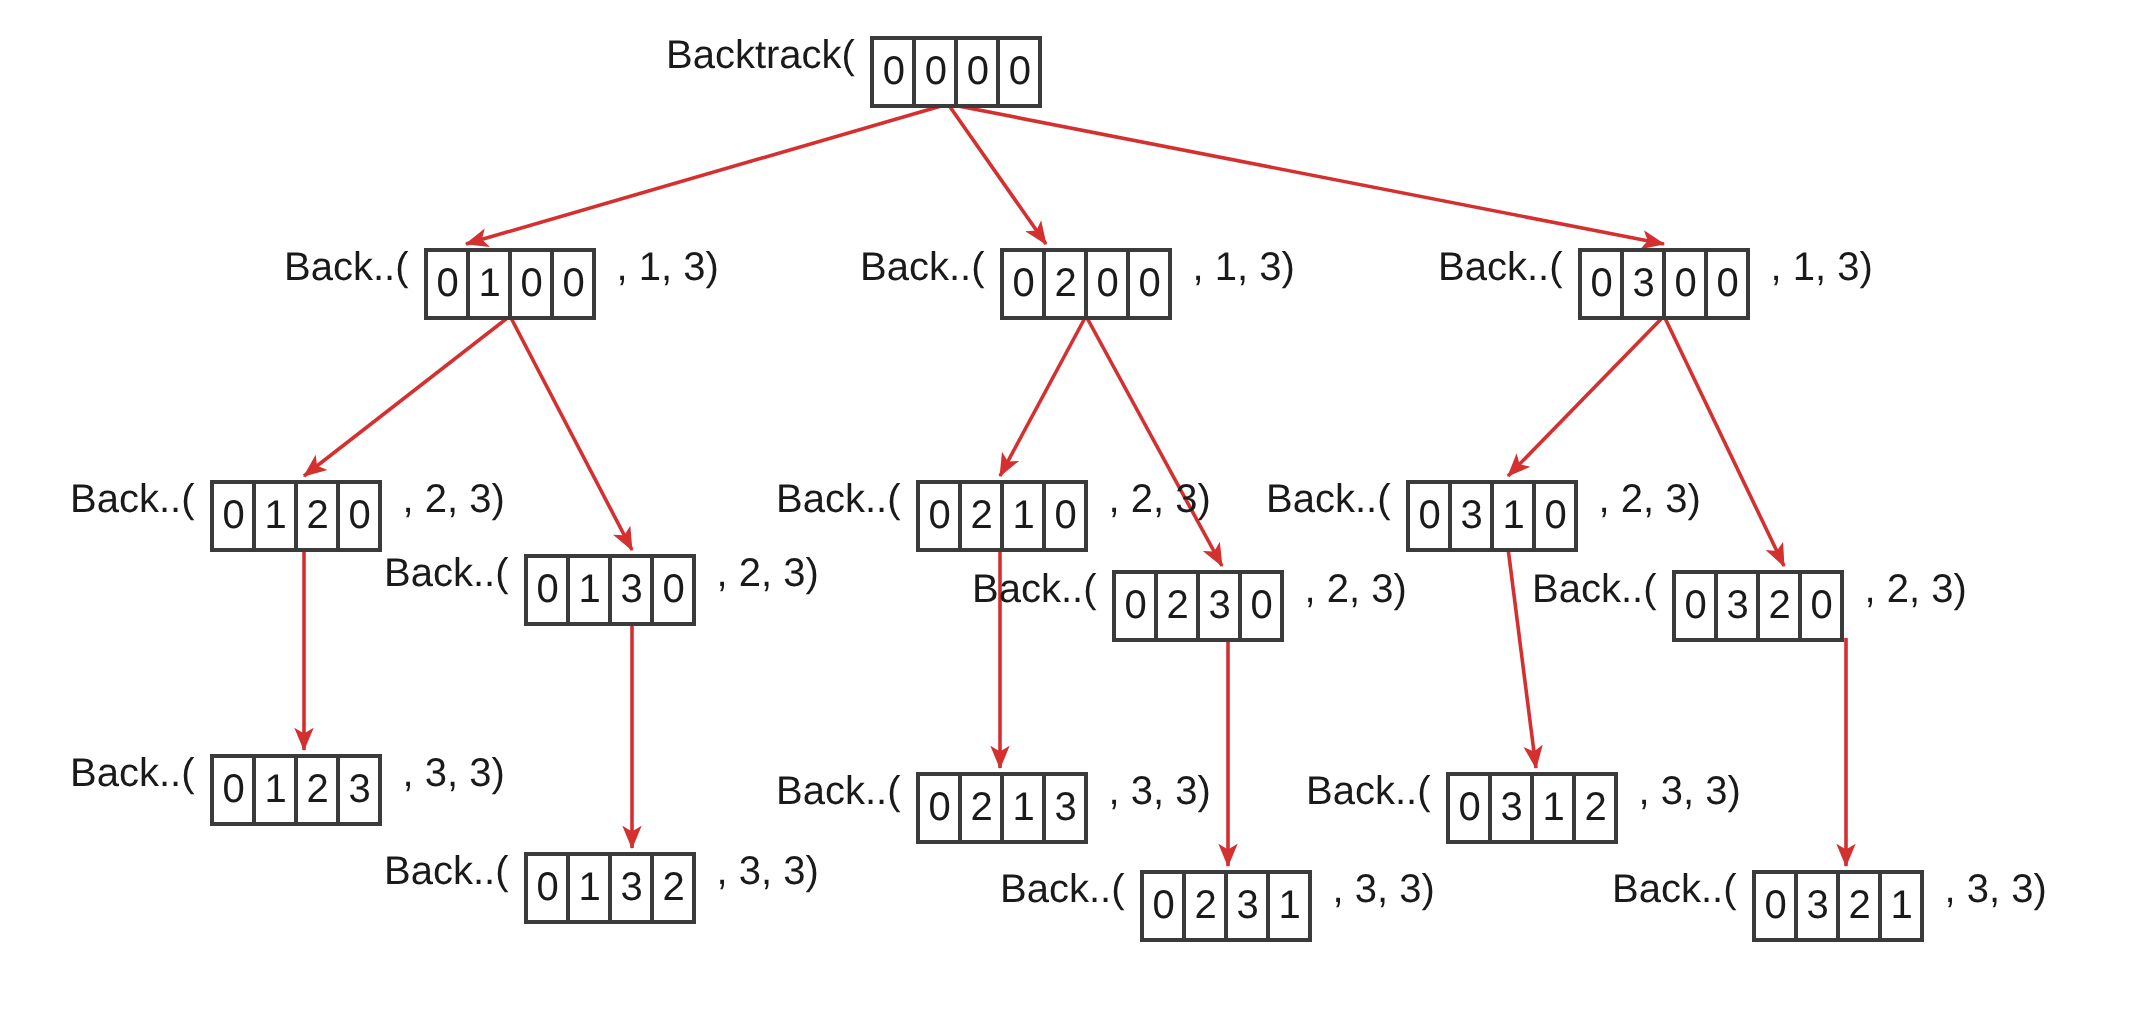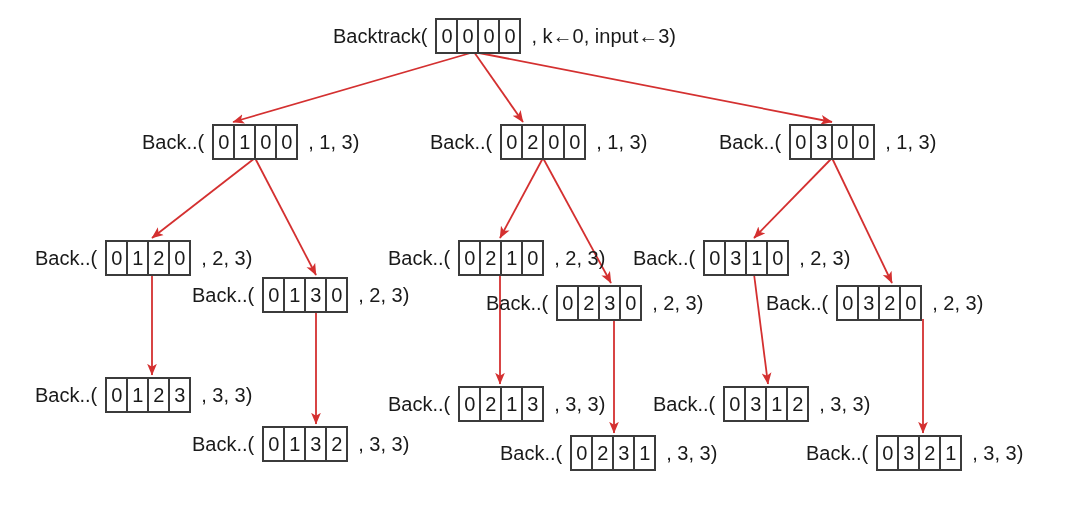--- a/index.html
+++ b/index.html
@@ -19,21 +19,21 @@
     position: absolute;
     left: 0;
     top: 0;
     width: 1072px;
     height: 510px;
     pointer-events: none;
   }
   .node {
     position: absolute;
     display: flex;
-    align-items: center;
+    align-items: flex-start;
     white-space: nowrap;
     color: #1a1a1a;
     font-size: 20px;
     line-height: 1;
   }
   .node-prefix {
     padding-right: 8px;
   }
   .node-suffix {
     padding-left: 10px;
@@ -90,21 +90,20 @@
 
   <div id="node-layer">
       <div class="node" style="left: 333px; top: 18px;">
         <span class="node-prefix">Backtrack(</span>
         <div class="array-box">
           <div class="cell">0</div>
           <div class="cell">0</div>
           <div class="cell">0</div>
           <div class="cell">0</div>
         </div>
-        <span class="node-suffix">, k←0, input←3)</span>
       </div>
       <div class="node" style="left: 142px; top: 124px;">
         <span class="node-prefix">Back..(</span>
         <div class="array-box">
           <div class="cell">0</div>
           <div class="cell">1</div>
           <div class="cell">0</div>
           <div class="cell">0</div>
         </div>
         <span class="node-suffix">, 1, 3)</span>

